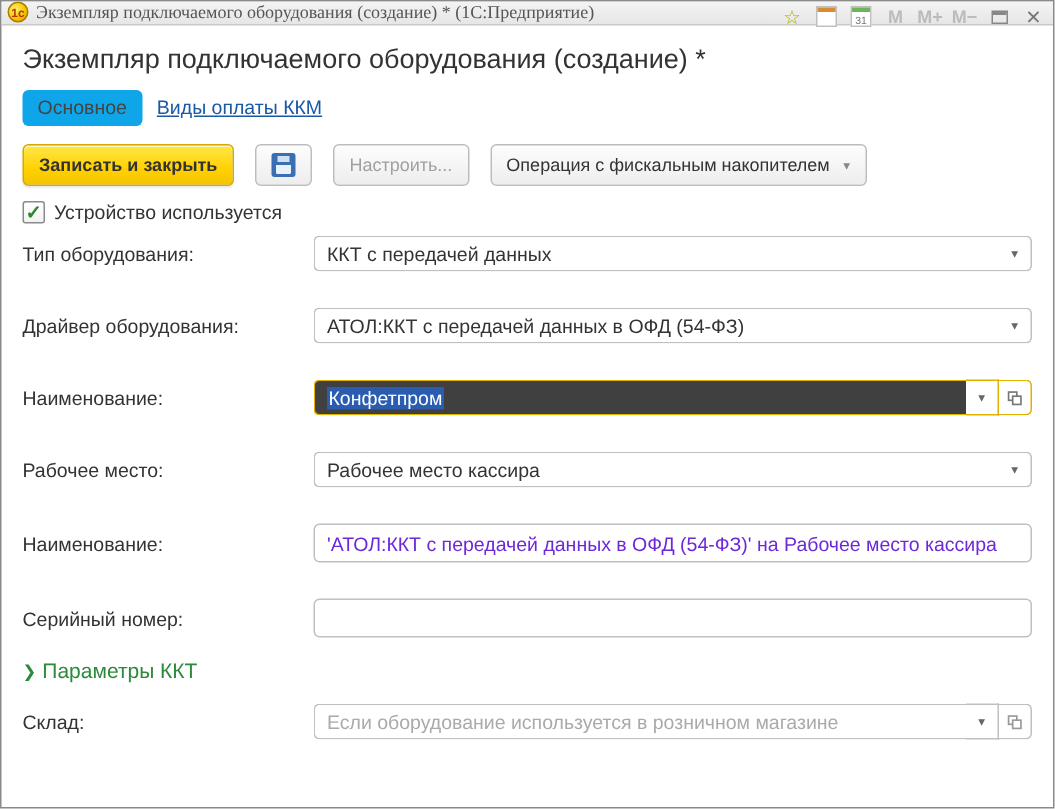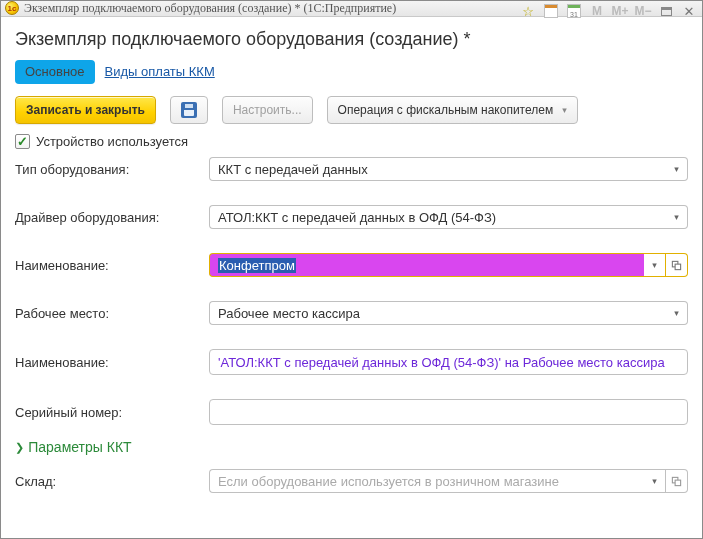--- a/index.html
+++ b/index.html
@@ -109,21 +109,21 @@
   }
   .combo .dd { font-size: 9px; }
   .combo .dd:last-child, .combo .ext:last-child { border-radius: 0 4px 4px 0; }
   .combo .ext svg { width: 11px; height: 11px; }
   .combo.ylw .dd, .combo.ylw .ext { border-color: #e1b100; }
   .sel-org-text {
     background: #2a5db0; color: #fff; padding: 0 1px;
   }
   .combo .val-wrap {
     flex:1; border:1px solid #e1b100; border-right:none; border-radius:4px 0 0 4px;
-    display:flex; align-items:center; padding:0 8px; background:#d946ef;
+    display:flex; align-items:center; padding:0 8px; background:#404040;
   }
 
   .txt {
     height: 26px; border: 1px solid #c0c0c0; border-radius: 4px;
     padding: 0 8px; font-size: 13px; color: #6d28d9; background:#fff;
   }
 
   .expander {
     margin-top: 14px; margin-bottom: 14px;
     display: flex; align-items: center; gap: 4px;

